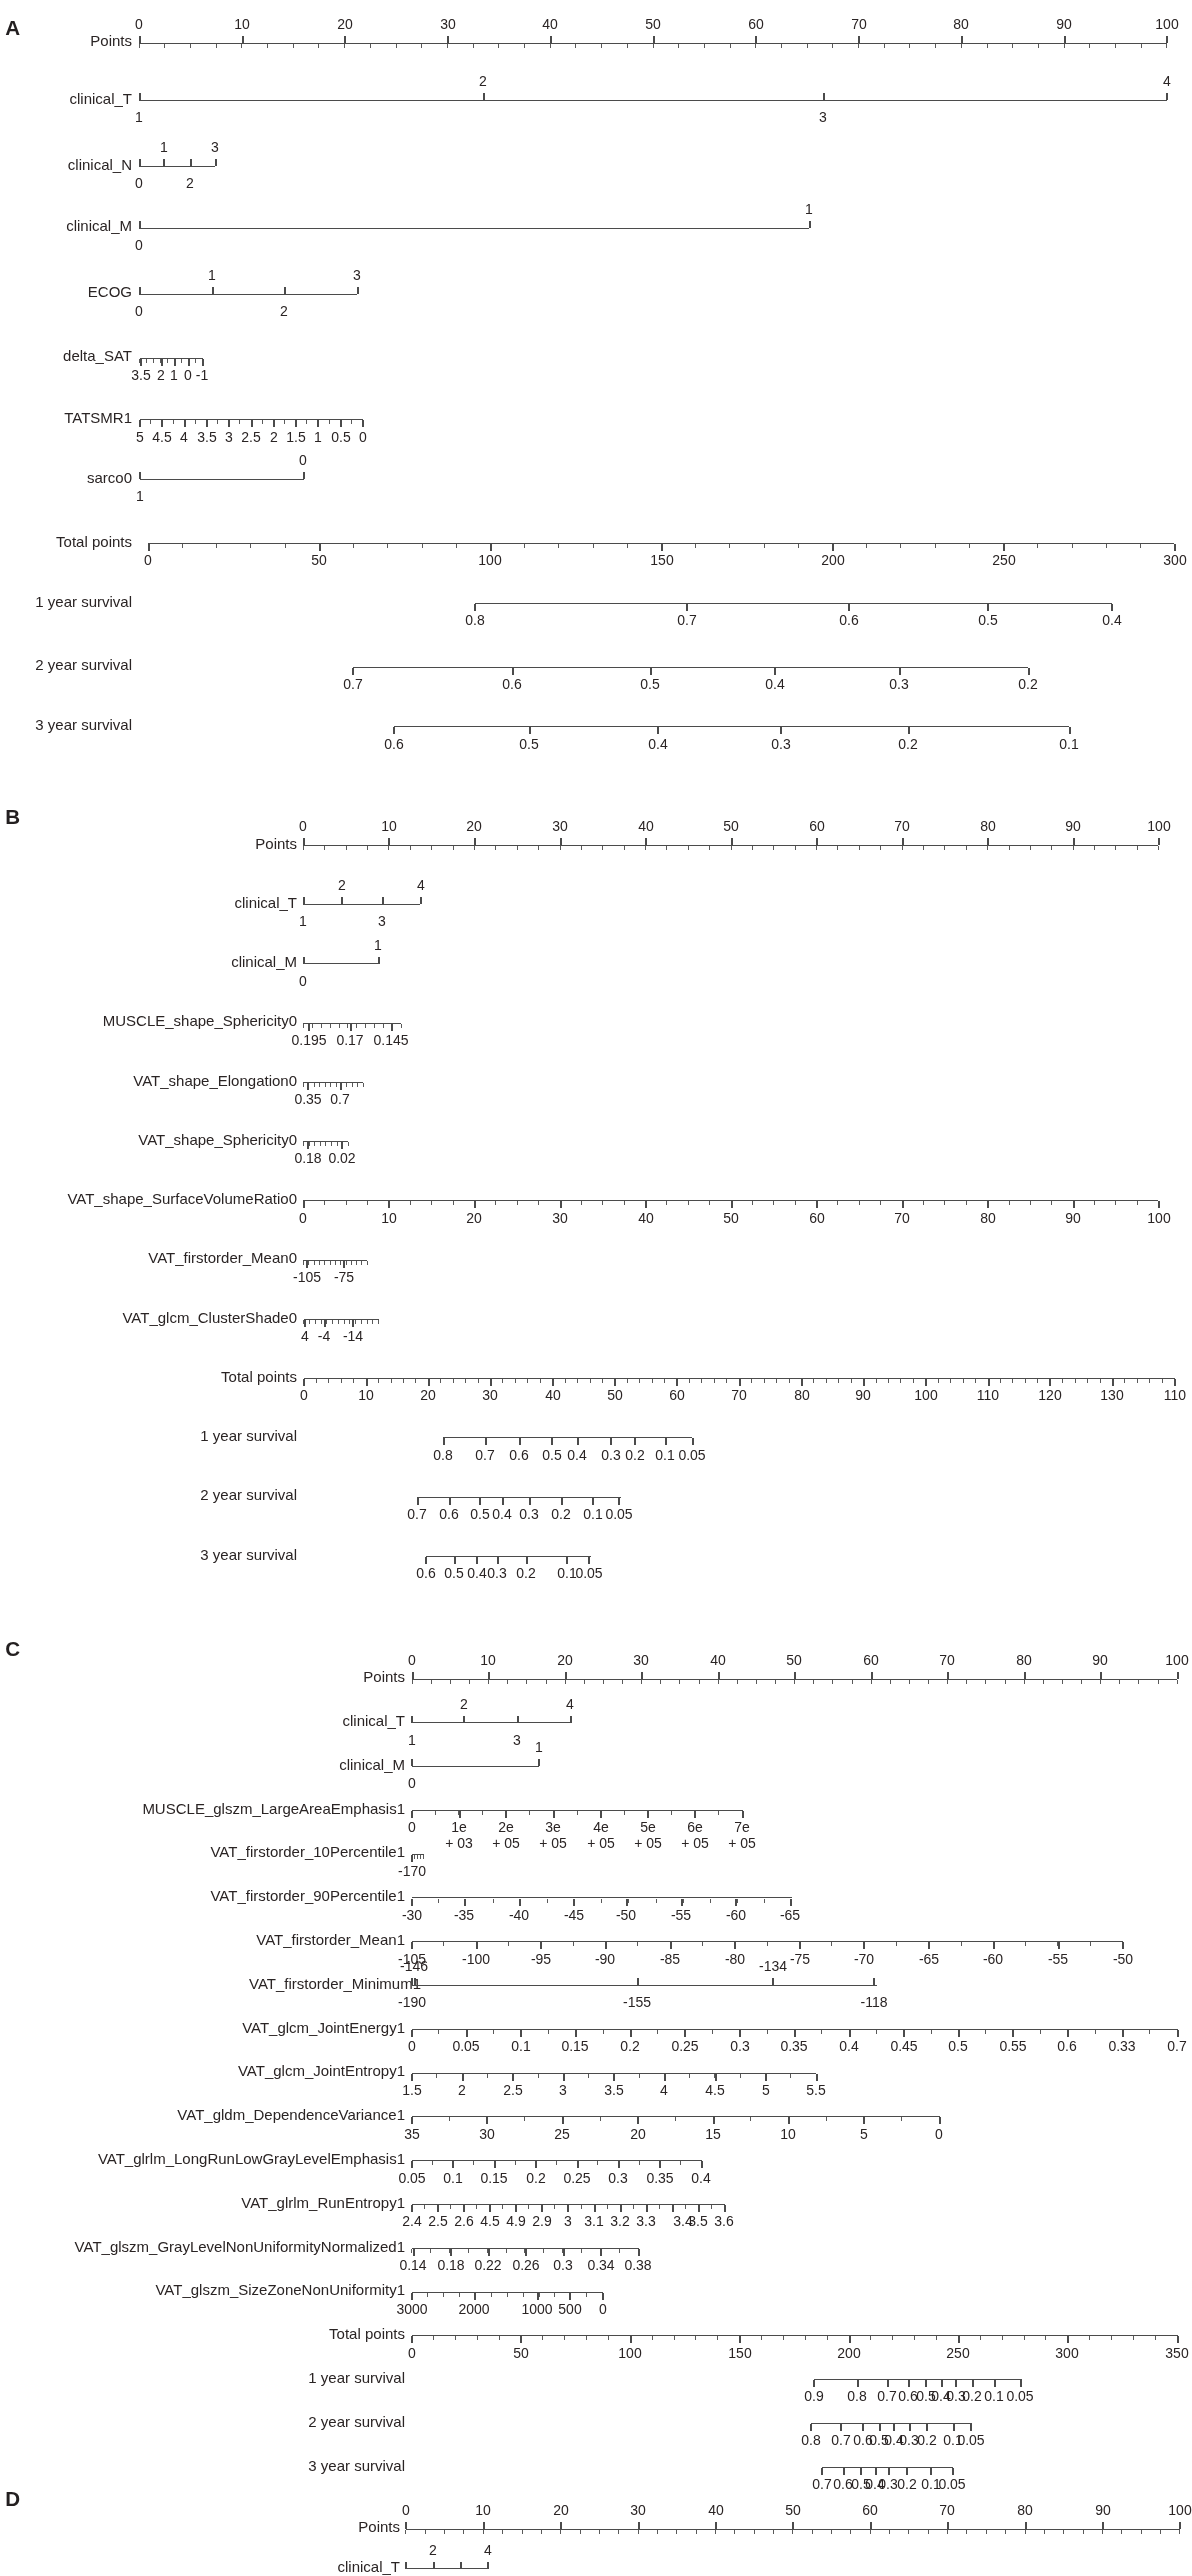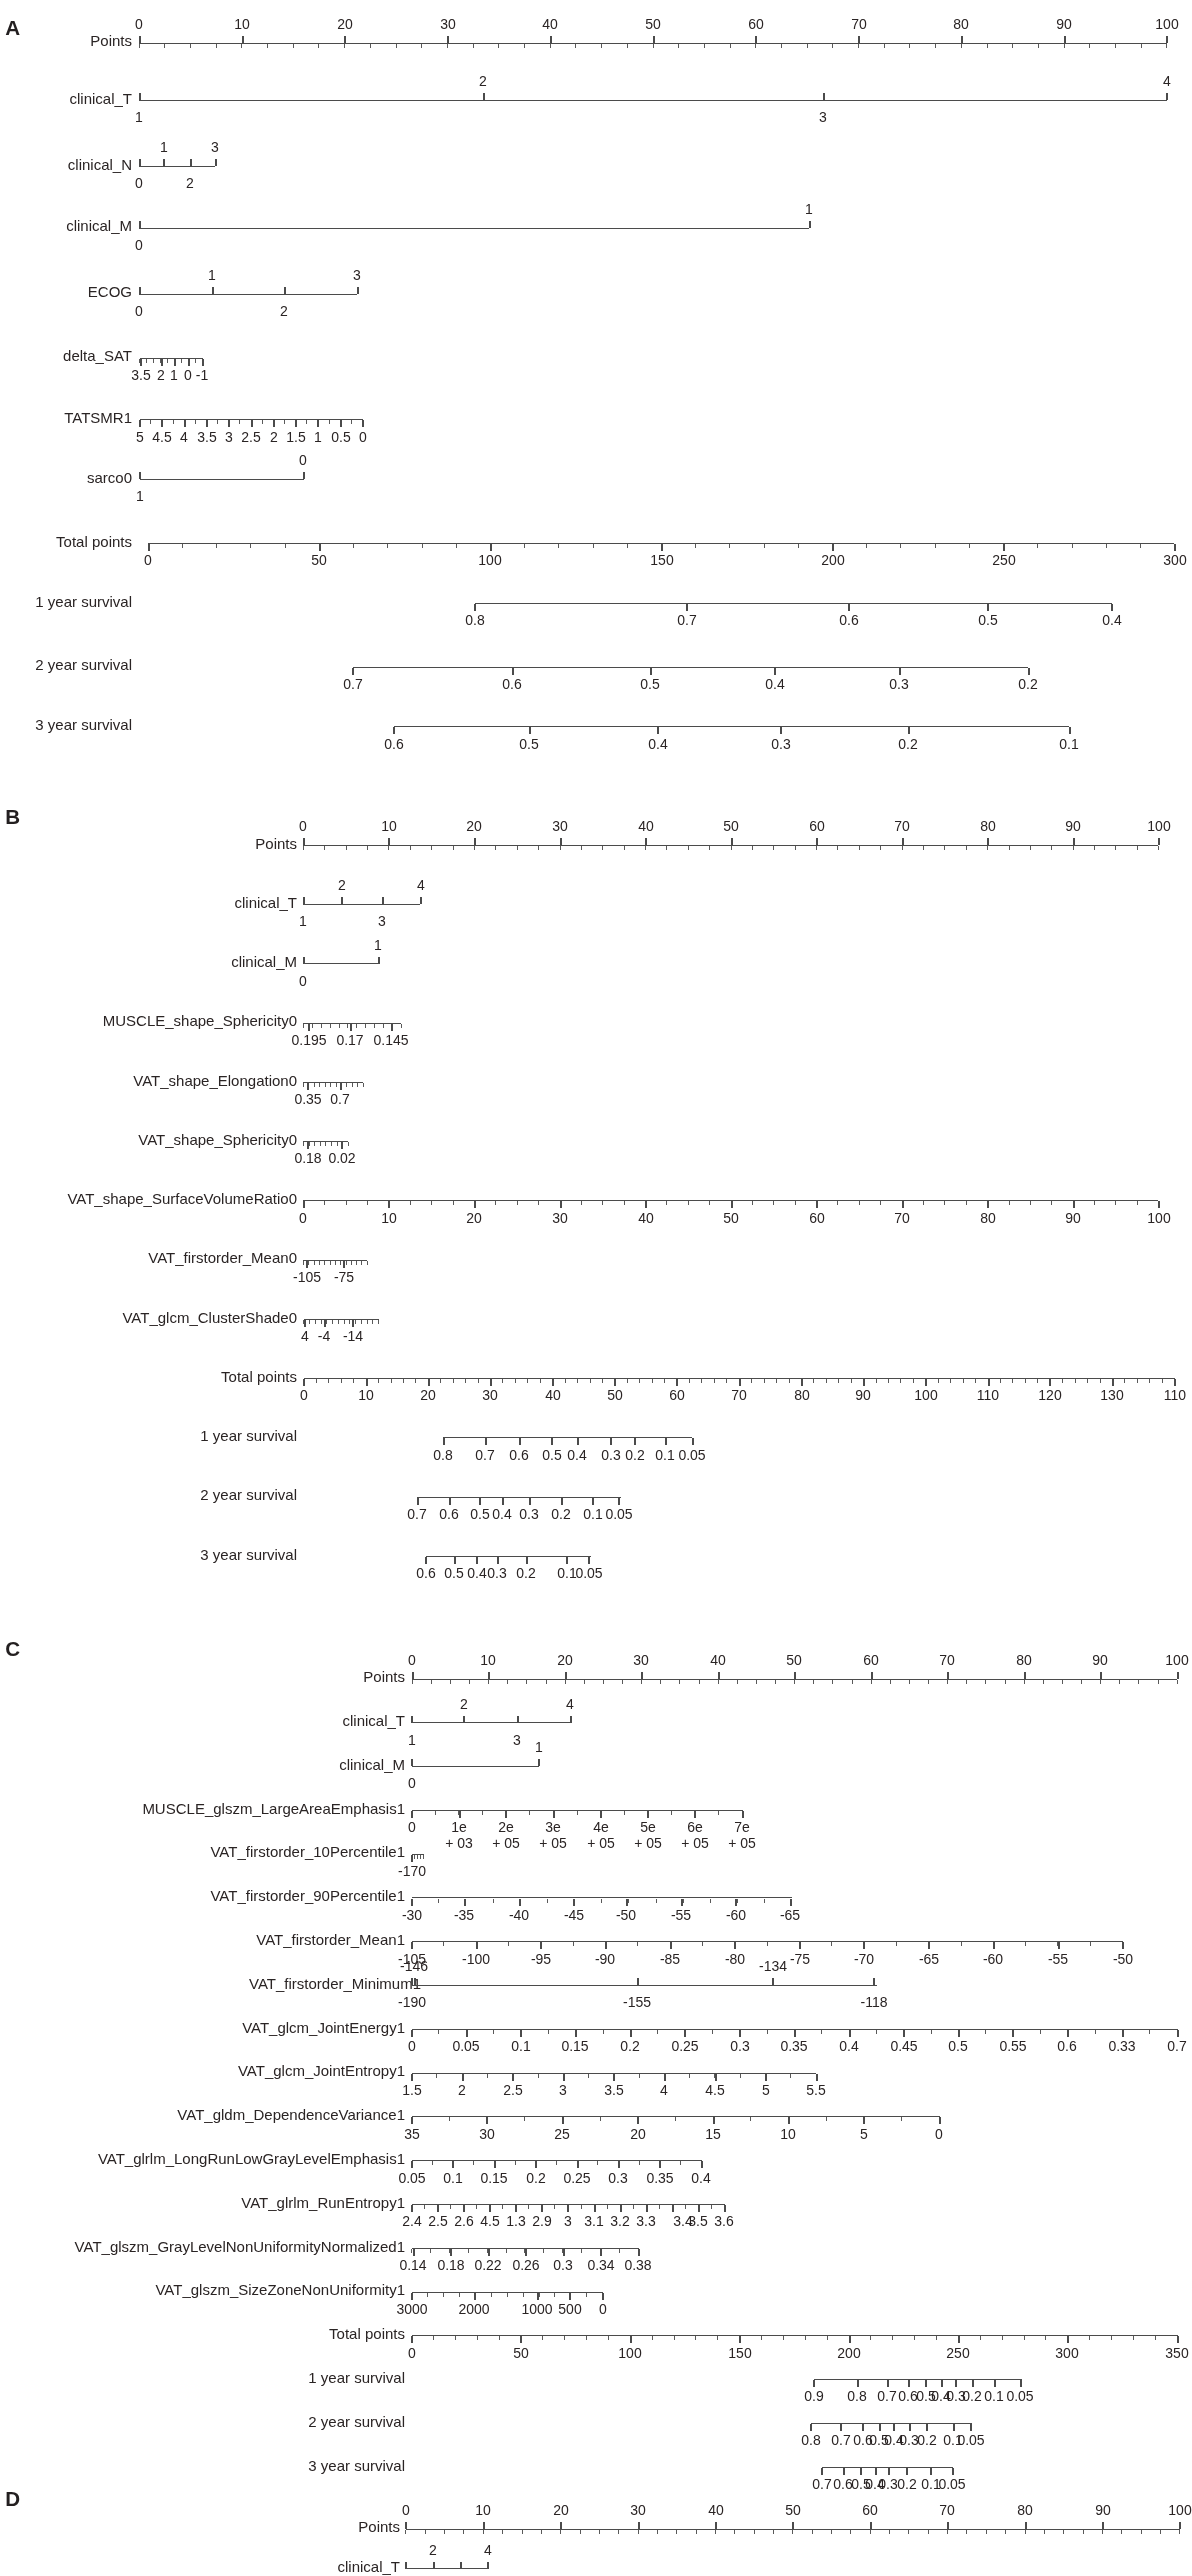--- a/index.html
+++ b/index.html
@@ -1094,21 +1094,21 @@
     <div class="tick minor" style="left: 724px; top: 2205px; height: 4.1px;"></div>
     <div class="tick" style="left: 411px; top: 2205px; height: 7.2px;"></div>
     <div class="tick-label" style="left: 412px; top: 2214px;">2.4</div>
     <div class="tick" style="left: 437px; top: 2205px; height: 7.2px;"></div>
     <div class="tick-label" style="left: 438px; top: 2214px;">2.5</div>
     <div class="tick" style="left: 463px; top: 2205px; height: 7.2px;"></div>
     <div class="tick-label" style="left: 464px; top: 2214px;">2.6</div>
     <div class="tick" style="left: 489px; top: 2205px; height: 7.2px;"></div>
     <div class="tick-label" style="left: 490px; top: 2214px;">4.5</div>
     <div class="tick" style="left: 515px; top: 2205px; height: 7.2px;"></div>
-    <div class="tick-label" style="left: 516px; top: 2214px;">1.3</div>
+    <div class="tick-label" style="left: 516px; top: 2214px;">4.9</div>
     <div class="tick" style="left: 541px; top: 2205px; height: 7.2px;"></div>
     <div class="tick-label" style="left: 542px; top: 2214px;">2.9</div>
     <div class="tick" style="left: 567px; top: 2205px; height: 7.2px;"></div>
     <div class="tick-label" style="left: 568px; top: 2214px;">3</div>
     <div class="tick" style="left: 594px; top: 2205px; height: 7.2px;"></div>
     <div class="tick-label" style="left: 594px; top: 2214px;">3.1</div>
     <div class="tick" style="left: 620px; top: 2205px; height: 7.2px;"></div>
     <div class="tick-label" style="left: 620px; top: 2214px;">3.2</div>
     <div class="tick" style="left: 646px; top: 2205px; height: 7.2px;"></div>
     <div class="tick-label" style="left: 646px; top: 2214px;">3.3</div>

